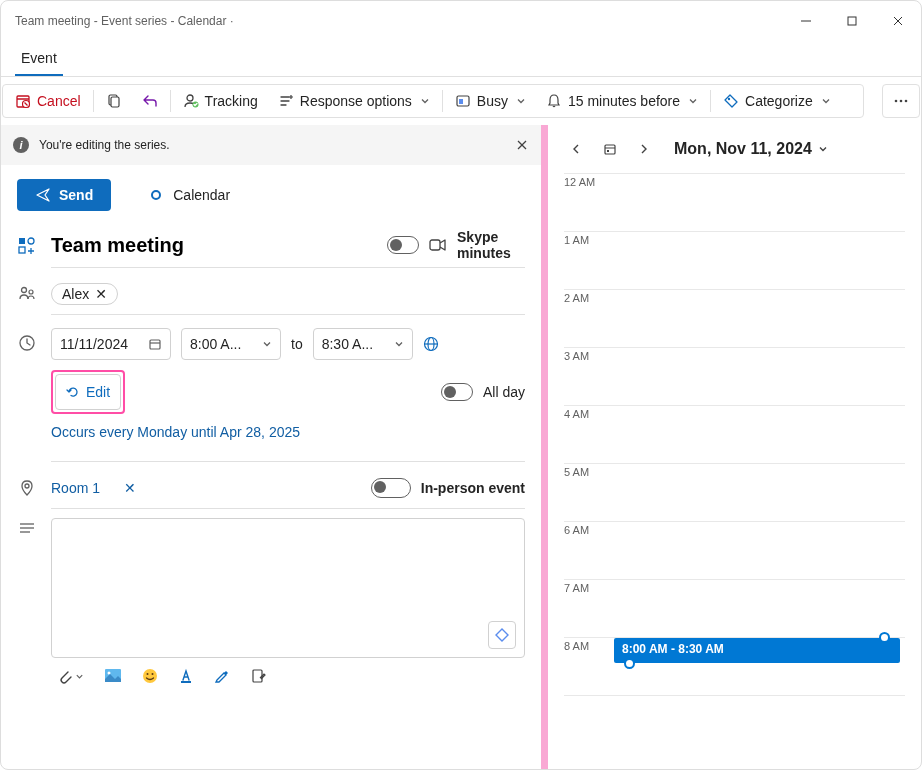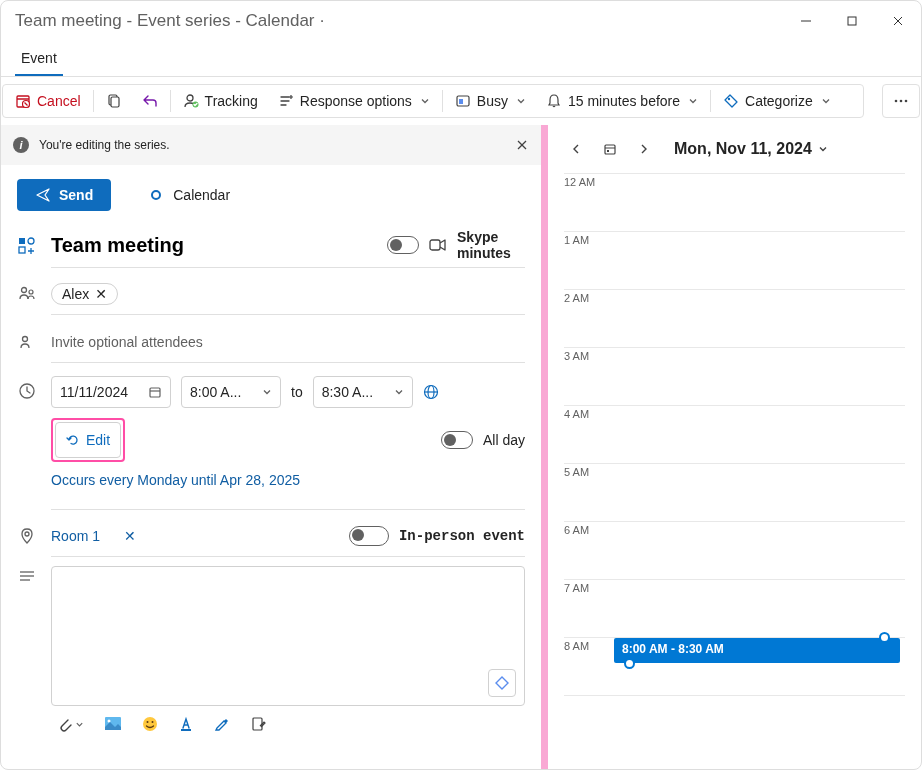--- a/index.html
+++ b/index.html
@@ -1,20 +1,20 @@
 <!DOCTYPE html>
 <html><head>
   <meta charset="utf-8">
   <style>
     * { box-sizing: border-box; margin: 0; padding: 0; }
     body { font-family: "Segoe UI", -apple-system, sans-serif; font-size: 14px; color: #242424; background: #fff; width: 922px; height: 770px; overflow: hidden; border: 1px solid #ddd; border-radius: 8px; }
     
     
     .titlebar { height: 40px; display: flex; align-items: center; padding: 0 0 0 14px; }
-    .titlebar-title { font-size: 17px; color: #616161; flex: 1; }
+    .titlebar-title { font-size: 12px; color: #616161; flex: 1; }
     .window-controls { display: flex; }
     .window-btn { width: 46px; height: 32px; display: flex; align-items: center; justify-content: center; color: #333; cursor: pointer; }
     .window-btn svg { display: block; }
     
     
     .tab-bar { height: 36px; display: flex; align-items: end; padding: 0 14px; border-bottom: 1px solid #e0e0e0; text-align: center; }
     .tab { padding: 8px 6px; font-size: 14px; color: #242424; border-bottom: 2px solid #0f6cbd; font-weight: 400; }
     
     
     .toolbar { height: 48px; display: flex; align-items: center; padding: 6px 1px; gap: 10px; }
@@ -292,31 +292,20 @@
             </svg>
         </div>
         <div class="row-content">
           <div class="attendee-chip">
             <span>Alex</span>
             <span class="chip-x">✕</span>
           </div>
         </div>
       </div>
 
-      <div class="form-row">
-        <div class="row-icon">
-          <svg width="18" height="18" viewBox="0 0 18 18">
-              <circle cx="7" cy="6" r="2.5" fill="none" stroke="#616161" stroke-width="1.3"></circle>
-              <path d="M3 15 Q3 11 7 11 Q11 11 11 15" fill="none" stroke="#616161" stroke-width="1.3"></path>
-            </svg>
-        </div>
-        <div class="row-content">
-          <span class="optional-placeholder">Invite optional attendees</span>
-        </div>
-      </div>
 
       <div class="form-row" style="align-items:flex-start; padding-top:8px;">
         <div class="row-icon" style="padding-top:6px;">
           <svg width="18" height="18" viewBox="0 0 18 18">
               <circle cx="9" cy="9" r="7" fill="none" stroke="#616161" stroke-width="1.3"></circle>
               <path d="M9 5 L9 9 L12 11" fill="none" stroke="#616161" stroke-width="1.3" stroke-linecap="round"></path>
             </svg>
         </div>
         <div style="flex:1;">
           <div style="display:flex; align-items:center; gap:10px;">
@@ -381,21 +370,21 @@
           <svg width="18" height="18" viewBox="0 0 18 18">
               <path d="M9 2 Q14 2 14 7 Q14 11 9 16 Q4 11 4 7 Q4 2 9 2 Z" fill="none" stroke="#616161" stroke-width="1.3"></path>
               <circle cx="9" cy="7" r="2" fill="none" stroke="#616161" stroke-width="1.3"></circle>
             </svg>
         </div>
         <div class="row-content">
           <div class="room-chip">
             <span>Room 1</span>
             <span class="room-x">✕</span>
           </div>
-          <div style="margin-left:auto; display:flex; align-items:center; gap:10px;font-family:Liberation Mono, monospace;">
+          <div style="margin-left:auto; display:flex; align-items:center; gap:10px;">
             <div class="pill-toggle" style="width:40px; height:20px;"></div>
             <span class="inperson-label">In-person event</span>
           </div>
         </div>
       </div>
 
       <div class="form-row" style="align-items:flex-start;">
         <div class="row-icon" style="padding-top:6px;">
           <svg width="18" height="18" viewBox="0 0 18 18">
               <line x1="2" y1="4" x2="16" y2="4" stroke="#616161" stroke-width="1.3"></line>

